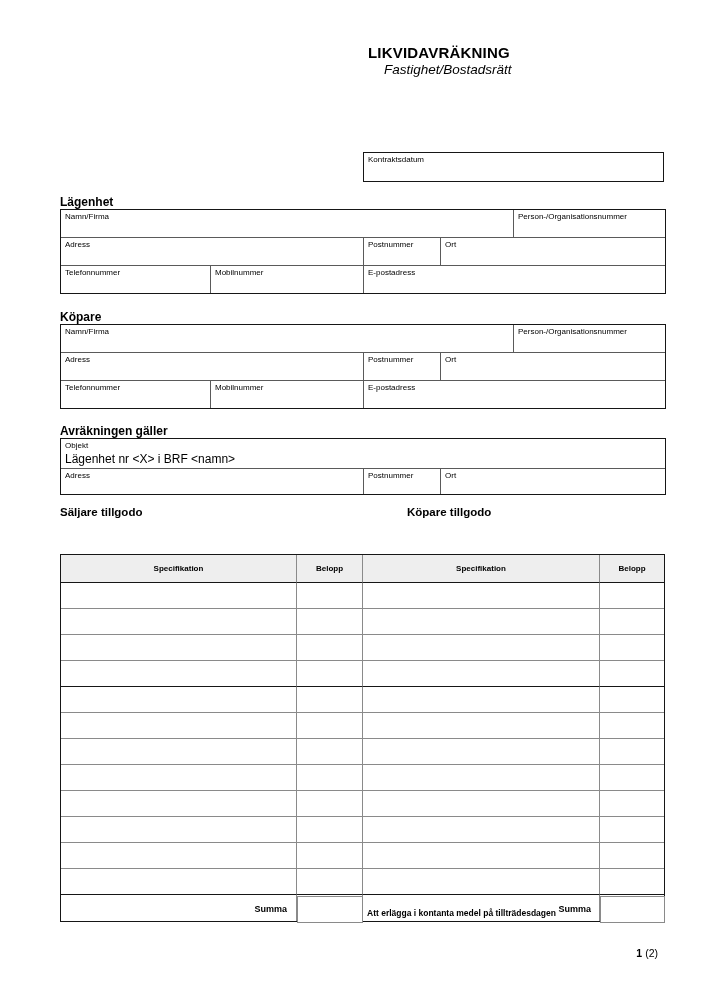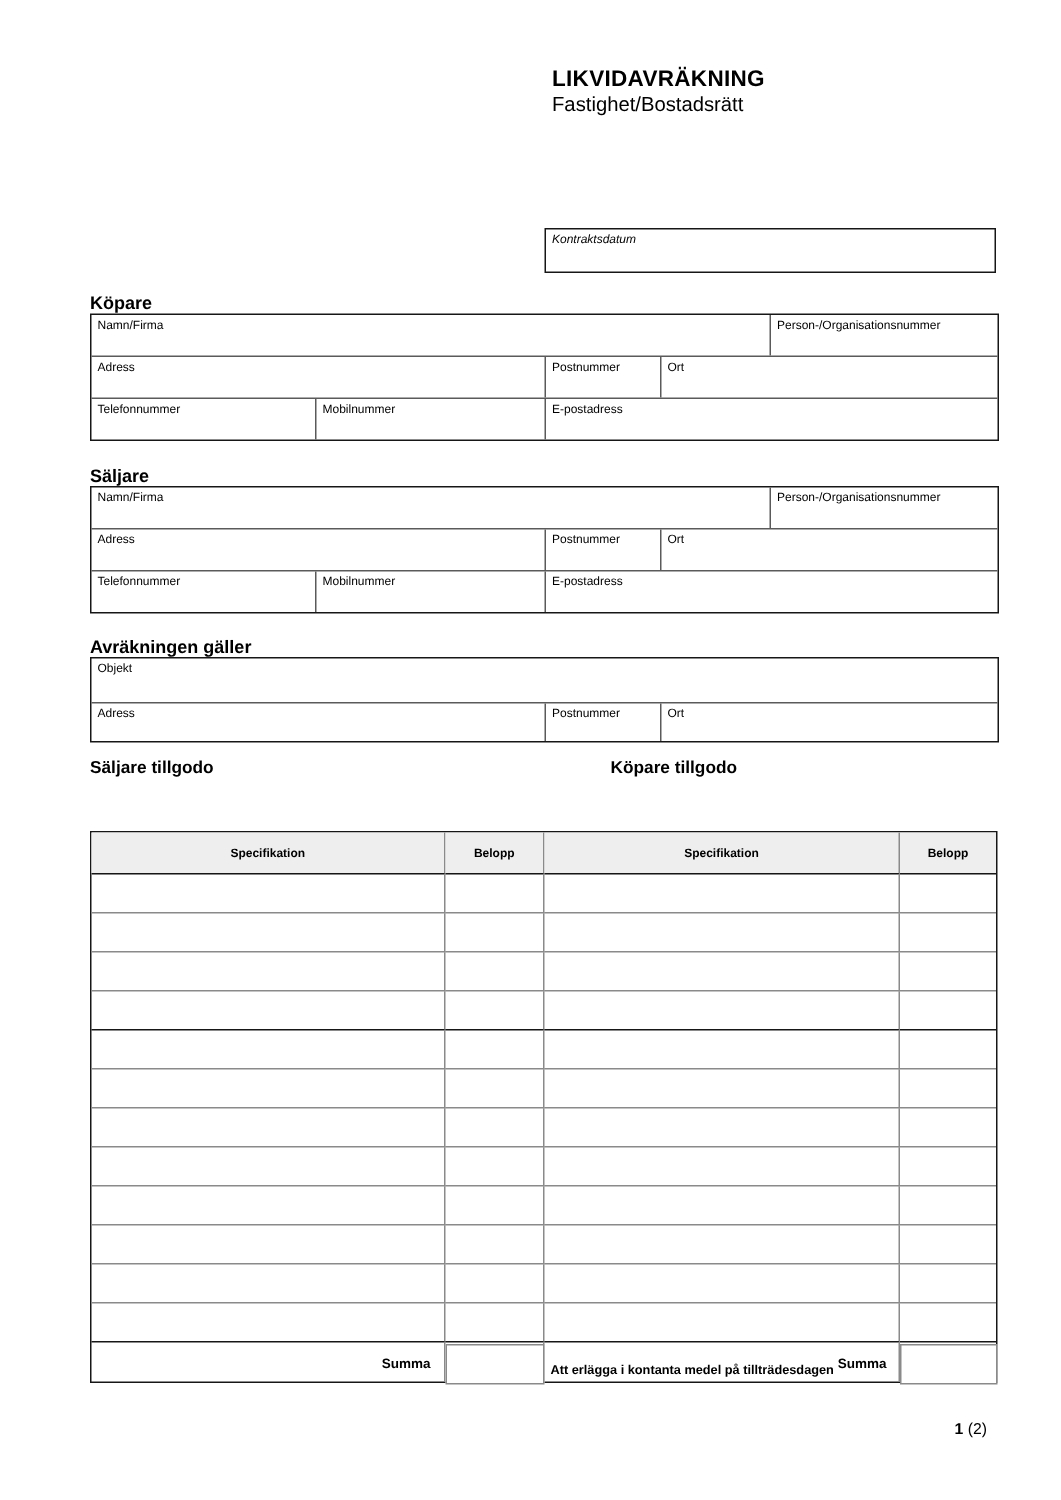--- a/index.html
+++ b/index.html
@@ -6,38 +6,38 @@
   html,body { background:#fff; }
   .page {
     position:relative; width:707px; height:1000px; margin:0 auto;
     background:#ffffff; color:#000;
     font-family:"Liberation Sans", sans-serif;
     overflow:hidden;
   }
   .abs { position:absolute; }
 
   .doc-title   { left:368px; top:44px;  font-size:15px; font-weight:bold; letter-spacing:.2px; }
-  .doc-subtitle{ left:368px; top:62px;  font-size:13.5px; }
+  .doc-subtitle{ left:384px; top:62px;  font-size:13.5px;font-style:italic; }
 
   .section-heading { font-size:12px; font-weight:bold; }
   .table-title     { font-size:11.5px; font-weight:bold; }
 
   
   .fbox { position:absolute; border:1.5px solid #161616; background:#fff; display:flex; flex-direction:column; }
   .frow { display:flex; flex:1; border-top:1px solid #5a5a5a; min-height:0; }
   .frow:first-child { border-top:none; }
   .fcell { position:relative; border-left:1px solid #5a5a5a; padding:2px 4px; overflow:hidden; }
   .fcell:first-child { border-left:none; }
   .flabel { display:block; font-size:8px; line-height:10px; white-space:nowrap; }
   .fvalue { display:block; font-size:12px; line-height:14px; margin-top:1px; white-space:nowrap; }
 
   
   .dates-box { left:363px; top:152px; width:301px; height:30px; border:1px solid #161616; display:flex; position:absolute; background:#fff; }
   .dates-box .dcell { flex:1; padding:2px 4px; border-left:1px solid #444; }
-  .dates-box .dcell:first-child { border-left:none;font-style:italic; }
+  .dates-box .dcell:first-child { border-left:none; }
 
   
   .grid {
     position:absolute; left:60px; top:554px; width:605px;
     border:1.5px solid #161616; background:#fff;
     display:grid;
     grid-template-columns:236px 66px 237px 1fr;
     grid-template-rows:28px;
     grid-auto-rows:26px;
   }
@@ -68,21 +68,21 @@
   <div class="abs doc-title">LIKVIDAVRÄKNING</div>
   <div class="abs doc-subtitle">Fastighet/Bostadsrätt</div>
 
   <div class="dates-box">
     <div class="dcell">
       <span class="flabel">Kontraktsdatum</span>
       <span class="fvalue"></span>
     </div>
   </div>
 
-  <div class="abs section-heading" style="left:60px; top:195px;">Köpare</div>
+  <div class="abs section-heading" style="left:60px; top:195px;">Lägenhet</div>
   <div class="fbox" style="left:60px; top:209px; width:606px; height:85px;">
     <div class="frow">
       <div class="fcell" style="width:452px;">
         <span class="flabel">Namn/Firma</span>
       </div>
       <div class="fcell" style="flex:1;">
         <span class="flabel">Person-/Organisationsnummer</span>
       </div>
     </div>
     <div class="frow">
@@ -102,21 +102,21 @@
       </div>
       <div class="fcell" style="width:153px;">
         <span class="flabel">Mobilnummer</span>
       </div>
       <div class="fcell" style="flex:1;">
         <span class="flabel">E-postadress</span>
       </div>
     </div>
   </div>
 
-  <div class="abs section-heading" style="left:60px; top:310px;">Säljare</div>
+  <div class="abs section-heading" style="left:60px; top:310px;">Köpare</div>
   <div class="fbox" style="left:60px; top:324px; width:606px; height:85px;">
     <div class="frow">
       <div class="fcell" style="width:452px;">
         <span class="flabel">Namn/Firma</span>
       </div>
       <div class="fcell" style="flex:1;">
         <span class="flabel">Person-/Organisationsnummer</span>
       </div>
     </div>
     <div class="frow">
@@ -141,20 +141,21 @@
         <span class="flabel">E-postadress</span>
       </div>
     </div>
   </div>
 
   <div class="abs section-heading" style="left:60px; top:424px;">Avräkningen gäller</div>
   <div class="fbox" style="left:60px; top:438px; width:606px; height:57px;">
     <div class="frow" style="flex:0 0 29px;">
       <div class="fcell" style="flex:1;">
         <span class="flabel">Objekt</span>
+        <span class="fvalue">Lägenhet nr &lt;X&gt; i BRF &lt;namn&gt;</span>
       </div>
     </div>
     <div class="frow">
       <div class="fcell" style="width:302px;">
         <span class="flabel">Adress</span>
       </div>
       <div class="fcell" style="width:77px;">
         <span class="flabel">Postnummer</span>
       </div>
       <div class="fcell" style="flex:1;">

